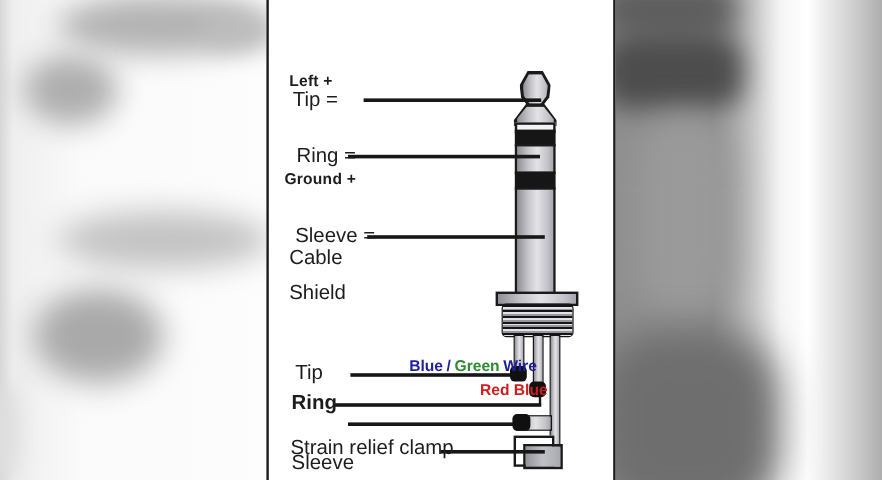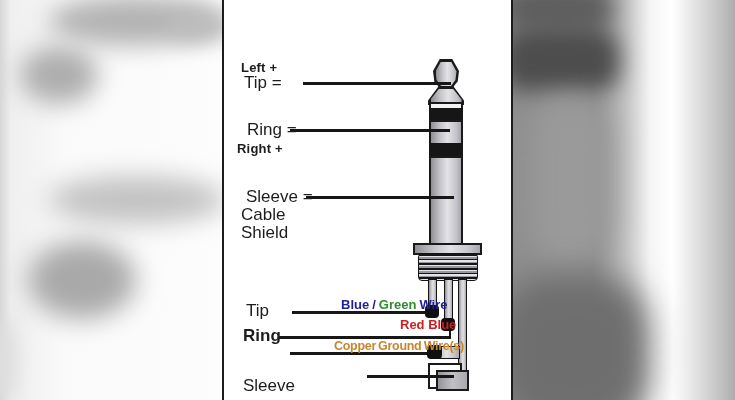--- a/index.html
+++ b/index.html
@@ -94,34 +94,34 @@
     <i class="blob br2"></i>
     <i class="blob br4"></i>
     <i class="blob br3"></i>
   </div>
 
   <div class="panel">
 
     <div class="lbl lbl-b" style="left:17px;top:60px;">Left +</div>
     <div class="lbl" style="left:20px;top:75px;">Tip =</div>
     <div class="lbl" style="left:23px;top:122px;">Ring =</div>
-    <div class="lbl lbl-b" style="left:13px;top:141px;">Right +</div>
+    <div class="lbl lbl-b" style="left:13px;top:141px;">Ground +</div>
     <div class="lbl" style="left:22px;top:189px;">Sleeve =</div>
     <div class="lbl" style="left:17px;top:207px;">Cable</div>
-    <div class="lbl" style="left:17px;top:225px;">Shield</div>
+    <div class="lbl" style="left:17px;top:236px;">Shield</div>
 
     <div class="lbl" style="left:22px;top:303px;">Tip</div>
     <div class="lbl" style="left:19px;top:328px;font-weight:bold;">Ring</div>
     <div class="lbl" style="left:19px;top:346px;margin-top:32px;">Sleeve</div>
+    <div class="lbl" style="left:18px;top:365px;">Strain relief clamp</div>
 
     <div class="wire-label wl-bg" style="left:81px;top:297px;">
       <span class="seg c-blue">Blue</span><span class="seg c-blue">/</span><span class="seg c-green">Green</span><span class="seg c-blue">Wire</span>
     </div>
     <div class="wire-label c-red" style="left:140px;top:317px;">Red Blue</div>
-    <div class="wire-label c-copper" style="left:74px;top:339px;">Copper Ground Wire(s)</div>
 
     <div class="cline" style="left:79px;top:82px;width:148px;"></div>
     <div class="cline" style="left:66px;top:129px;width:160px;"></div>
     <div class="cline" style="left:82px;top:196px;width:148px;"></div>
 
     <div class="cline" style="left:68px;top:311px;width:140px;z-index:2;"></div>
     <div class="cline" style="left:54px;top:336px;width:173px;z-index:2;"></div>
     <div class="vline" style="left:224.5px;top:326px;height:12px;z-index:2;"></div>
     <div class="cline" style="left:66px;top:352px;width:143px;z-index:2;"></div>
     <div class="cline" style="left:143px;top:375px;width:87px;z-index:5;"></div>

